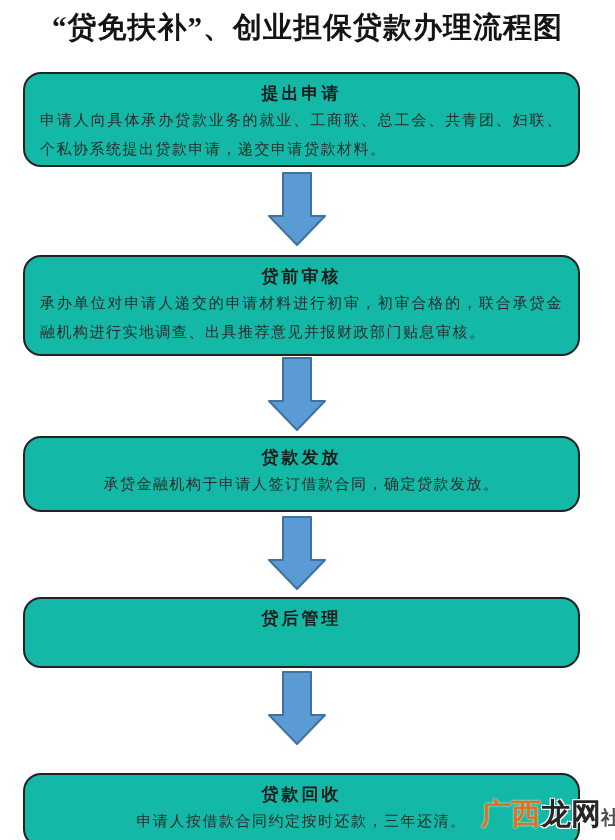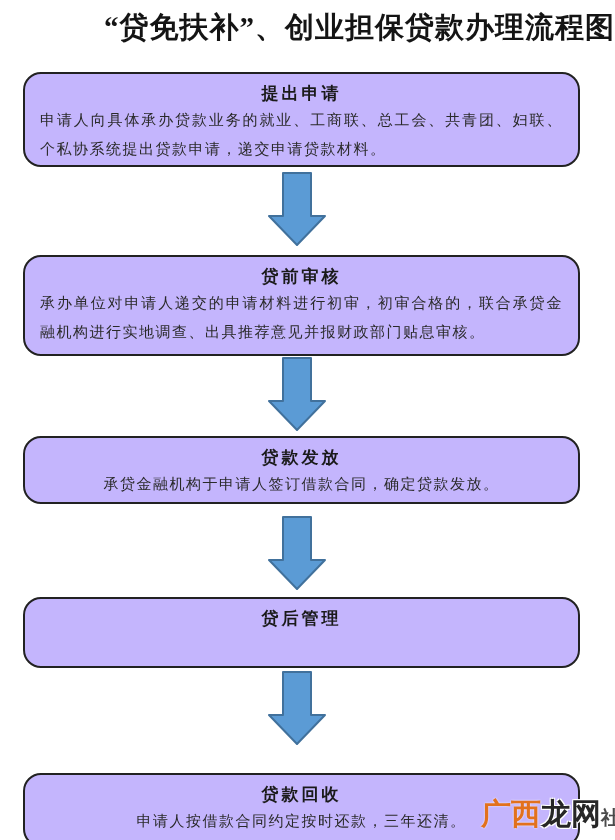--- a/index.html
+++ b/index.html
@@ -11,37 +11,37 @@
     background: #ffffff;
     font-family: "Liberation Serif", "DejaVu Serif", serif;
     color: #1a1a1a;
     overflow: hidden;
   }
   .page-title {
     position: absolute;
     top: 8px;
     left: 0;
     width: 100%;
-    text-align: right;
+    text-align: center;
     font-size: 29px;
     font-weight: bold;
     letter-spacing: 1px;
     color: #141414;
   }
   .flow-box {
     position: absolute;
     left: 23px;
     width: 557px;
-    background: #c4b5fd;
+    background: #14b8a6;
     border: 2px solid #222222;
     border-radius: 18px;
   }
   .box-1 { top: 72px;  height: 95px;  }
   .box-2 { top: 255px; height: 101px; }
-  .box-3 { top: 436px; height: 68px;  }
+  .box-3 { top: 436px; height: 76px;  }
   .box-4 { top: 597px; height: 71px;  }
   .box-5 { top: 773px; height: 74px;  }
   .box-title {
     margin-top: 8px;
     text-align: center;
     font-size: 17px;
     font-weight: bold;
     letter-spacing: 3px;
     color: #1a1a1a;
   }

